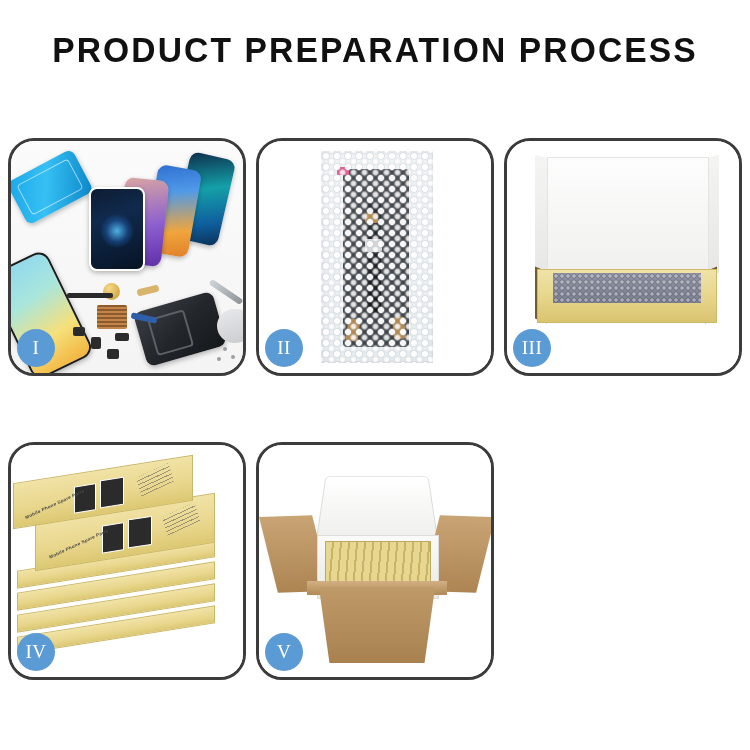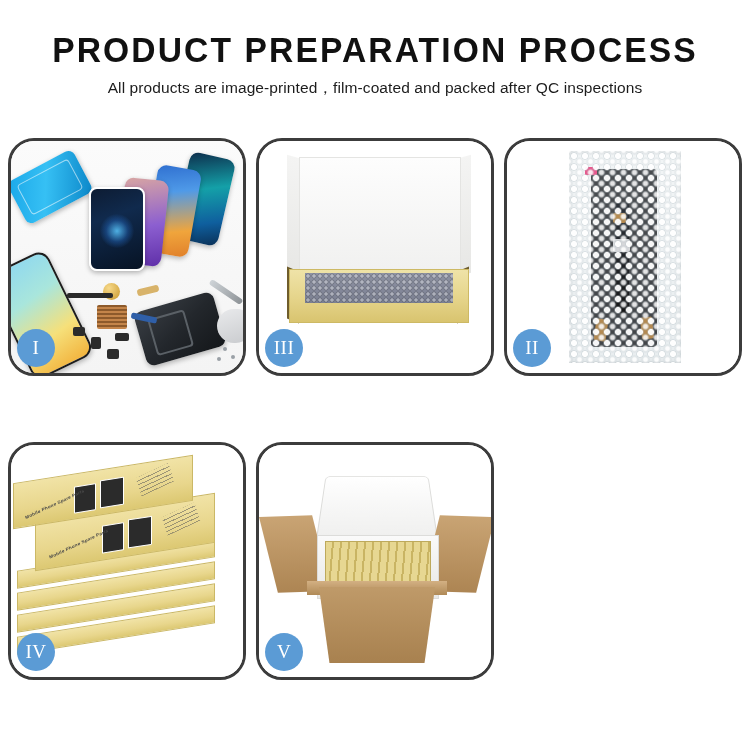--- a/index.html
+++ b/index.html
@@ -265,21 +265,20 @@
   .c6-tape1{position:absolute;left:54px;top:92px;width:18px;height:22px;background:rgba(150,118,76,.75);}
   .c6-tape2{position:absolute;left:56px;top:156px;width:18px;height:22px;background:rgba(150,118,76,.6);}
 </style>
 </head>
 <body>
 
 <div class="page">
 
   <div class="header">
     <div class="title">PRODUCT PREPARATION PROCESS</div>
-    <div class="subtitle">All products are image-printed，film-coated and packed after QC inspections</div>
   </div>
 
   <div class="grid">
 
     <div class="panel">
       <div class="photo p1">
         <div class="phone ph-a"></div>
         <div class="phone ph-e"></div>
         <div class="phone ph-d"></div>
         <div class="phone ph-c"></div>
@@ -298,49 +297,49 @@
         <div class="scr" style="left:212px;top:206px;"></div>
         <div class="scr" style="left:220px;top:214px;"></div>
         <div class="scr" style="left:206px;top:216px;"></div>
         <div class="tool"></div>
         <div class="glove"></div>
       </div>
       <div class="badge">I</div>
     </div>
 
     <div class="panel">
-      <div class="photo p3">
-        <div class="box3-lid-l"></div>
-        <div class="box3-lid-r"></div>
-        <div class="box3-lid"></div>
-        <div class="box3-flapl"></div>
-        <div class="box3-flapr"></div>
-        <div class="box3-tray"></div>
-        <div class="box3-foam"></div>
-      </div>
-      <div class="badge">III</div>
-    </div>
-
-    <div class="panel">
       <div class="photo p2">
         <div class="bubble-bag">
           <div class="lcd"></div>
           <div class="lcd-flex"></div>
           <div class="lcd-tan1"></div>
           <div class="lcd-conn"></div>
           <div class="lcd-tan2"></div>
           <div class="lcd-tan3"></div>
           <div class="pink-tag"></div>
           <div class="bubbles"></div>
         </div>
       </div>
       <div class="badge">II</div>
     </div>
 
     <div class="panel">
+      <div class="photo p3">
+        <div class="box3-lid-l"></div>
+        <div class="box3-lid-r"></div>
+        <div class="box3-lid"></div>
+        <div class="box3-flapl"></div>
+        <div class="box3-flapr"></div>
+        <div class="box3-tray"></div>
+        <div class="box3-foam"></div>
+      </div>
+      <div class="badge">III</div>
+    </div>
+
+    <div class="panel">
       <div class="photo p4">
         <div class="stack">
 
           <div class="sbox" style="left:6px;top:176px;width:196px;height:16px;transform:skewY(-9deg);"></div>
           <div class="sbox" style="left:6px;top:154px;width:196px;height:16px;transform:skewY(-9deg);"></div>
           <div class="sbox" style="left:6px;top:132px;width:196px;height:16px;transform:skewY(-9deg);"></div>
           <div class="sbox" style="left:6px;top:110px;width:196px;height:16px;transform:skewY(-9deg);"></div>
 
           <div class="sbox" style="left:24px;top:62px;width:178px;height:48px;transform:skewY(-9deg);">
             <div class="sbox-win" style="left:66px;top:14px;width:20px;height:26px;"></div>

